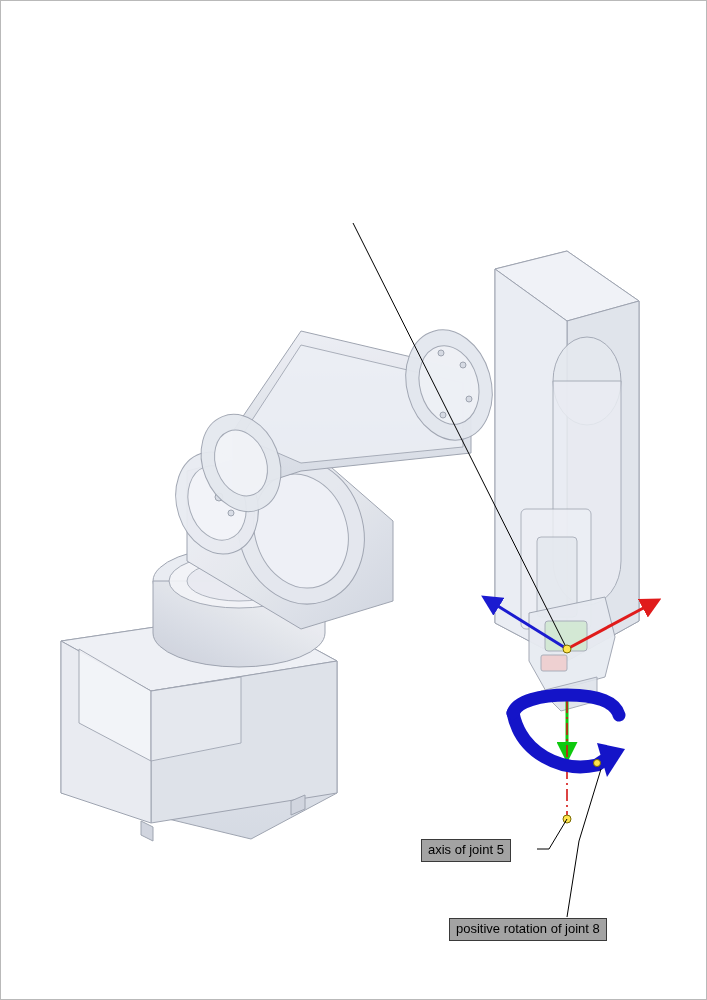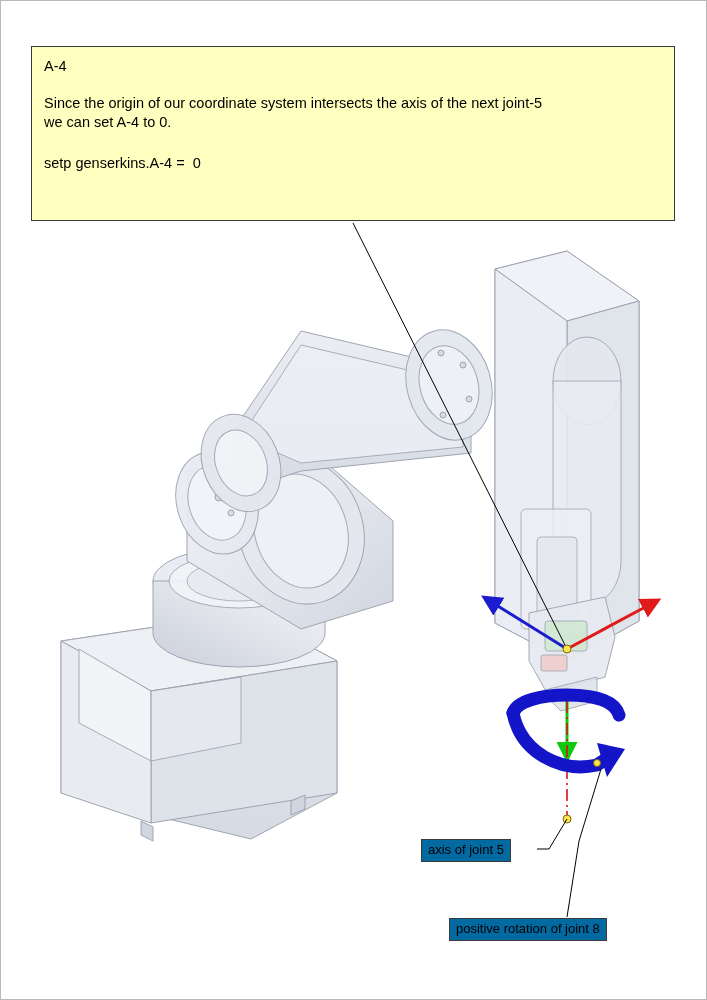--- a/index.html
+++ b/index.html
@@ -40,21 +40,21 @@
     line-height: 1.32;
     white-space: pre-wrap;
   }
   .note-title { margin-bottom: 18px; }
   .note-body  { margin-bottom: 22px; }
   .note-code  { font-size: 14.5px; }
 
   
   .tag {
     position: absolute;
-    background: #0369a1;
+    background: #a3a3a3;
     border: 1px solid #3a3a3a;
     box-sizing: border-box;
     font-size: 13px;
     color: #000;
     padding: 3px 6px 4px 6px;
     white-space: nowrap;
     line-height: 1.1;
   }
   #tag-axis { left: 420px; top: 838px; }
   #tag-rot  { left: 448px; top: 917px; }
@@ -187,23 +187,17 @@
       <path d="M512,712 C520,752 560,772 596,764 L602,760" fill="none" stroke="#1414c8" stroke-width="13" stroke-linecap="round"></path>
       <path d="M512,712 C516,700 540,694 566,694 C594,694 614,700 618,714" fill="none" stroke="#1414c8" stroke-width="13" stroke-linecap="round"></path>
       <path d="M596,742 L624,748 L606,776 Z" fill="#1414c8"></path>
       <circle cx="596" cy="762" r="3.5" fill="#ffe54d" stroke="#7a6a00" stroke-width="1"></circle>
     </g>
 
     <polyline points="566,818 548,848 536,848" fill="none" stroke="#000" stroke-width="1"></polyline>
     <polyline points="600,768 578,840 566,916" fill="none" stroke="#000" stroke-width="1"></polyline>
   </svg>
 
-  <div class="note">
-    <div class="note-line note-title">A-4</div>
-    <div class="note-line note-body">Since the origin of our coordinate system intersects the axis of the next joint-5
-we can set A-4 to 0.</div>
-    <div class="note-line note-code">setp genserkins.A-4 =  0</div>
-  </div>
 
   <div class="tag" id="tag-axis">axis of joint 5</div>
   <div class="tag" id="tag-rot">positive rotation of joint 8</div>
 
 </div>
 
 </body></html>

